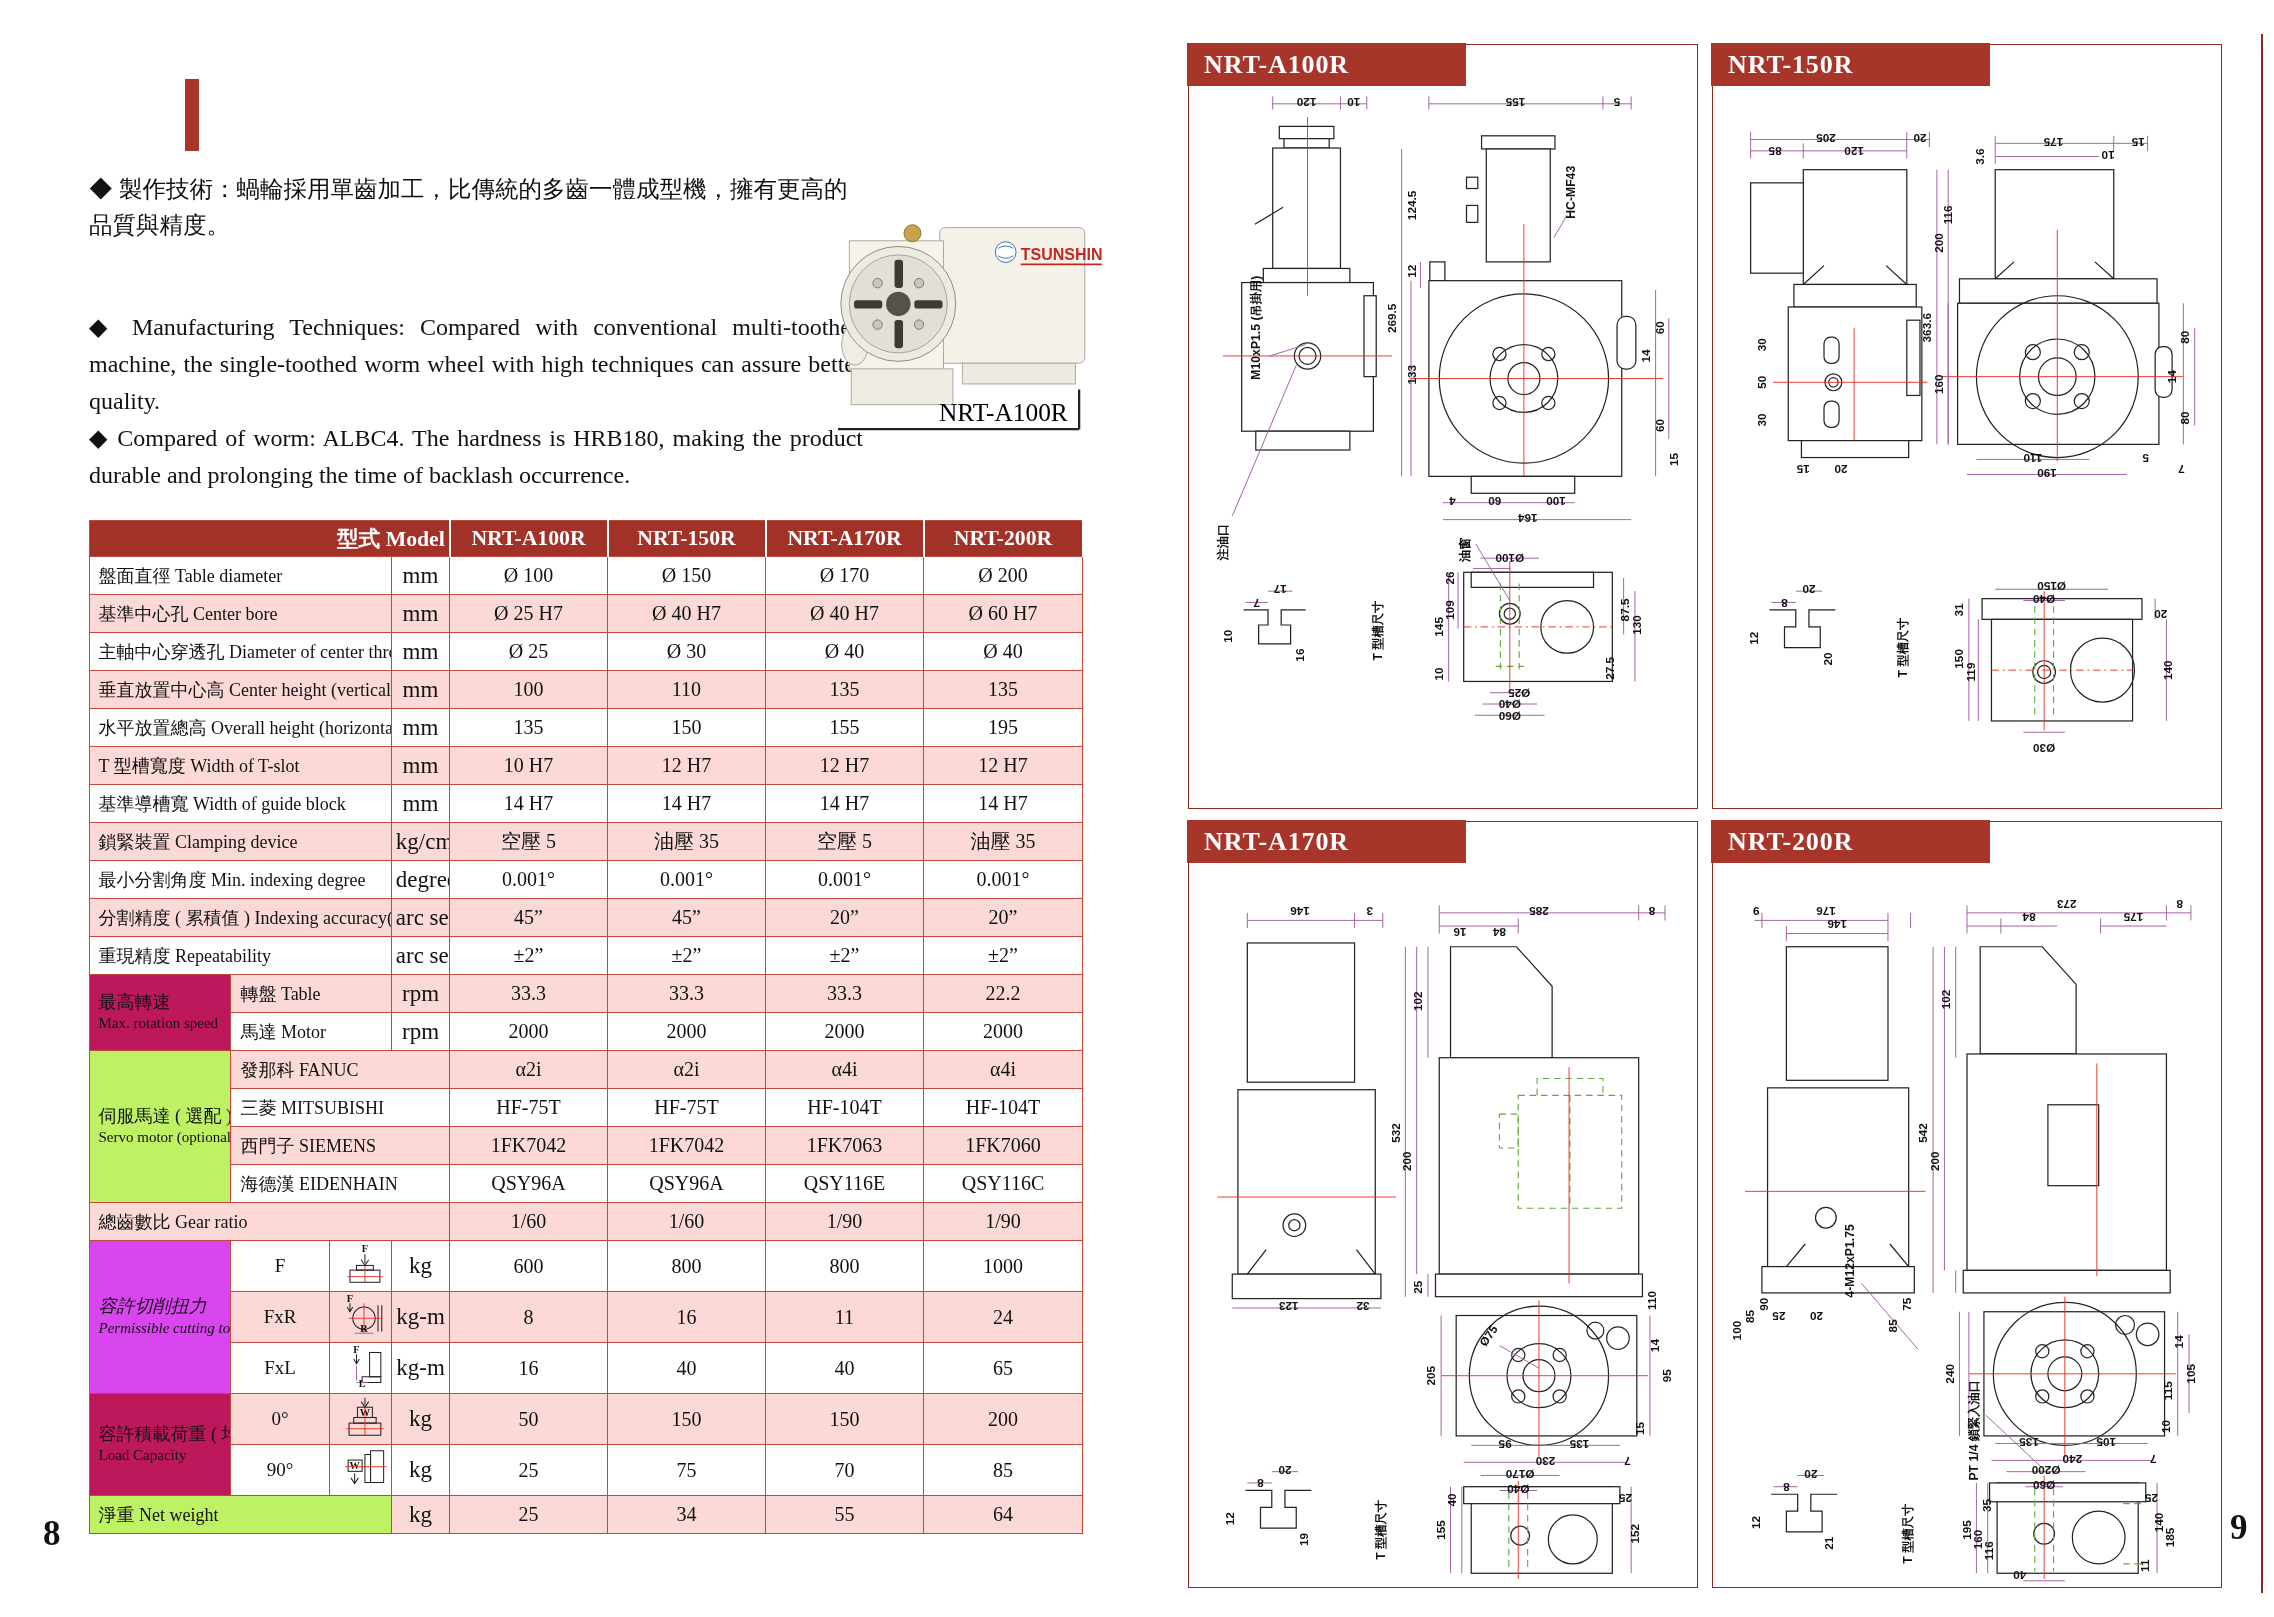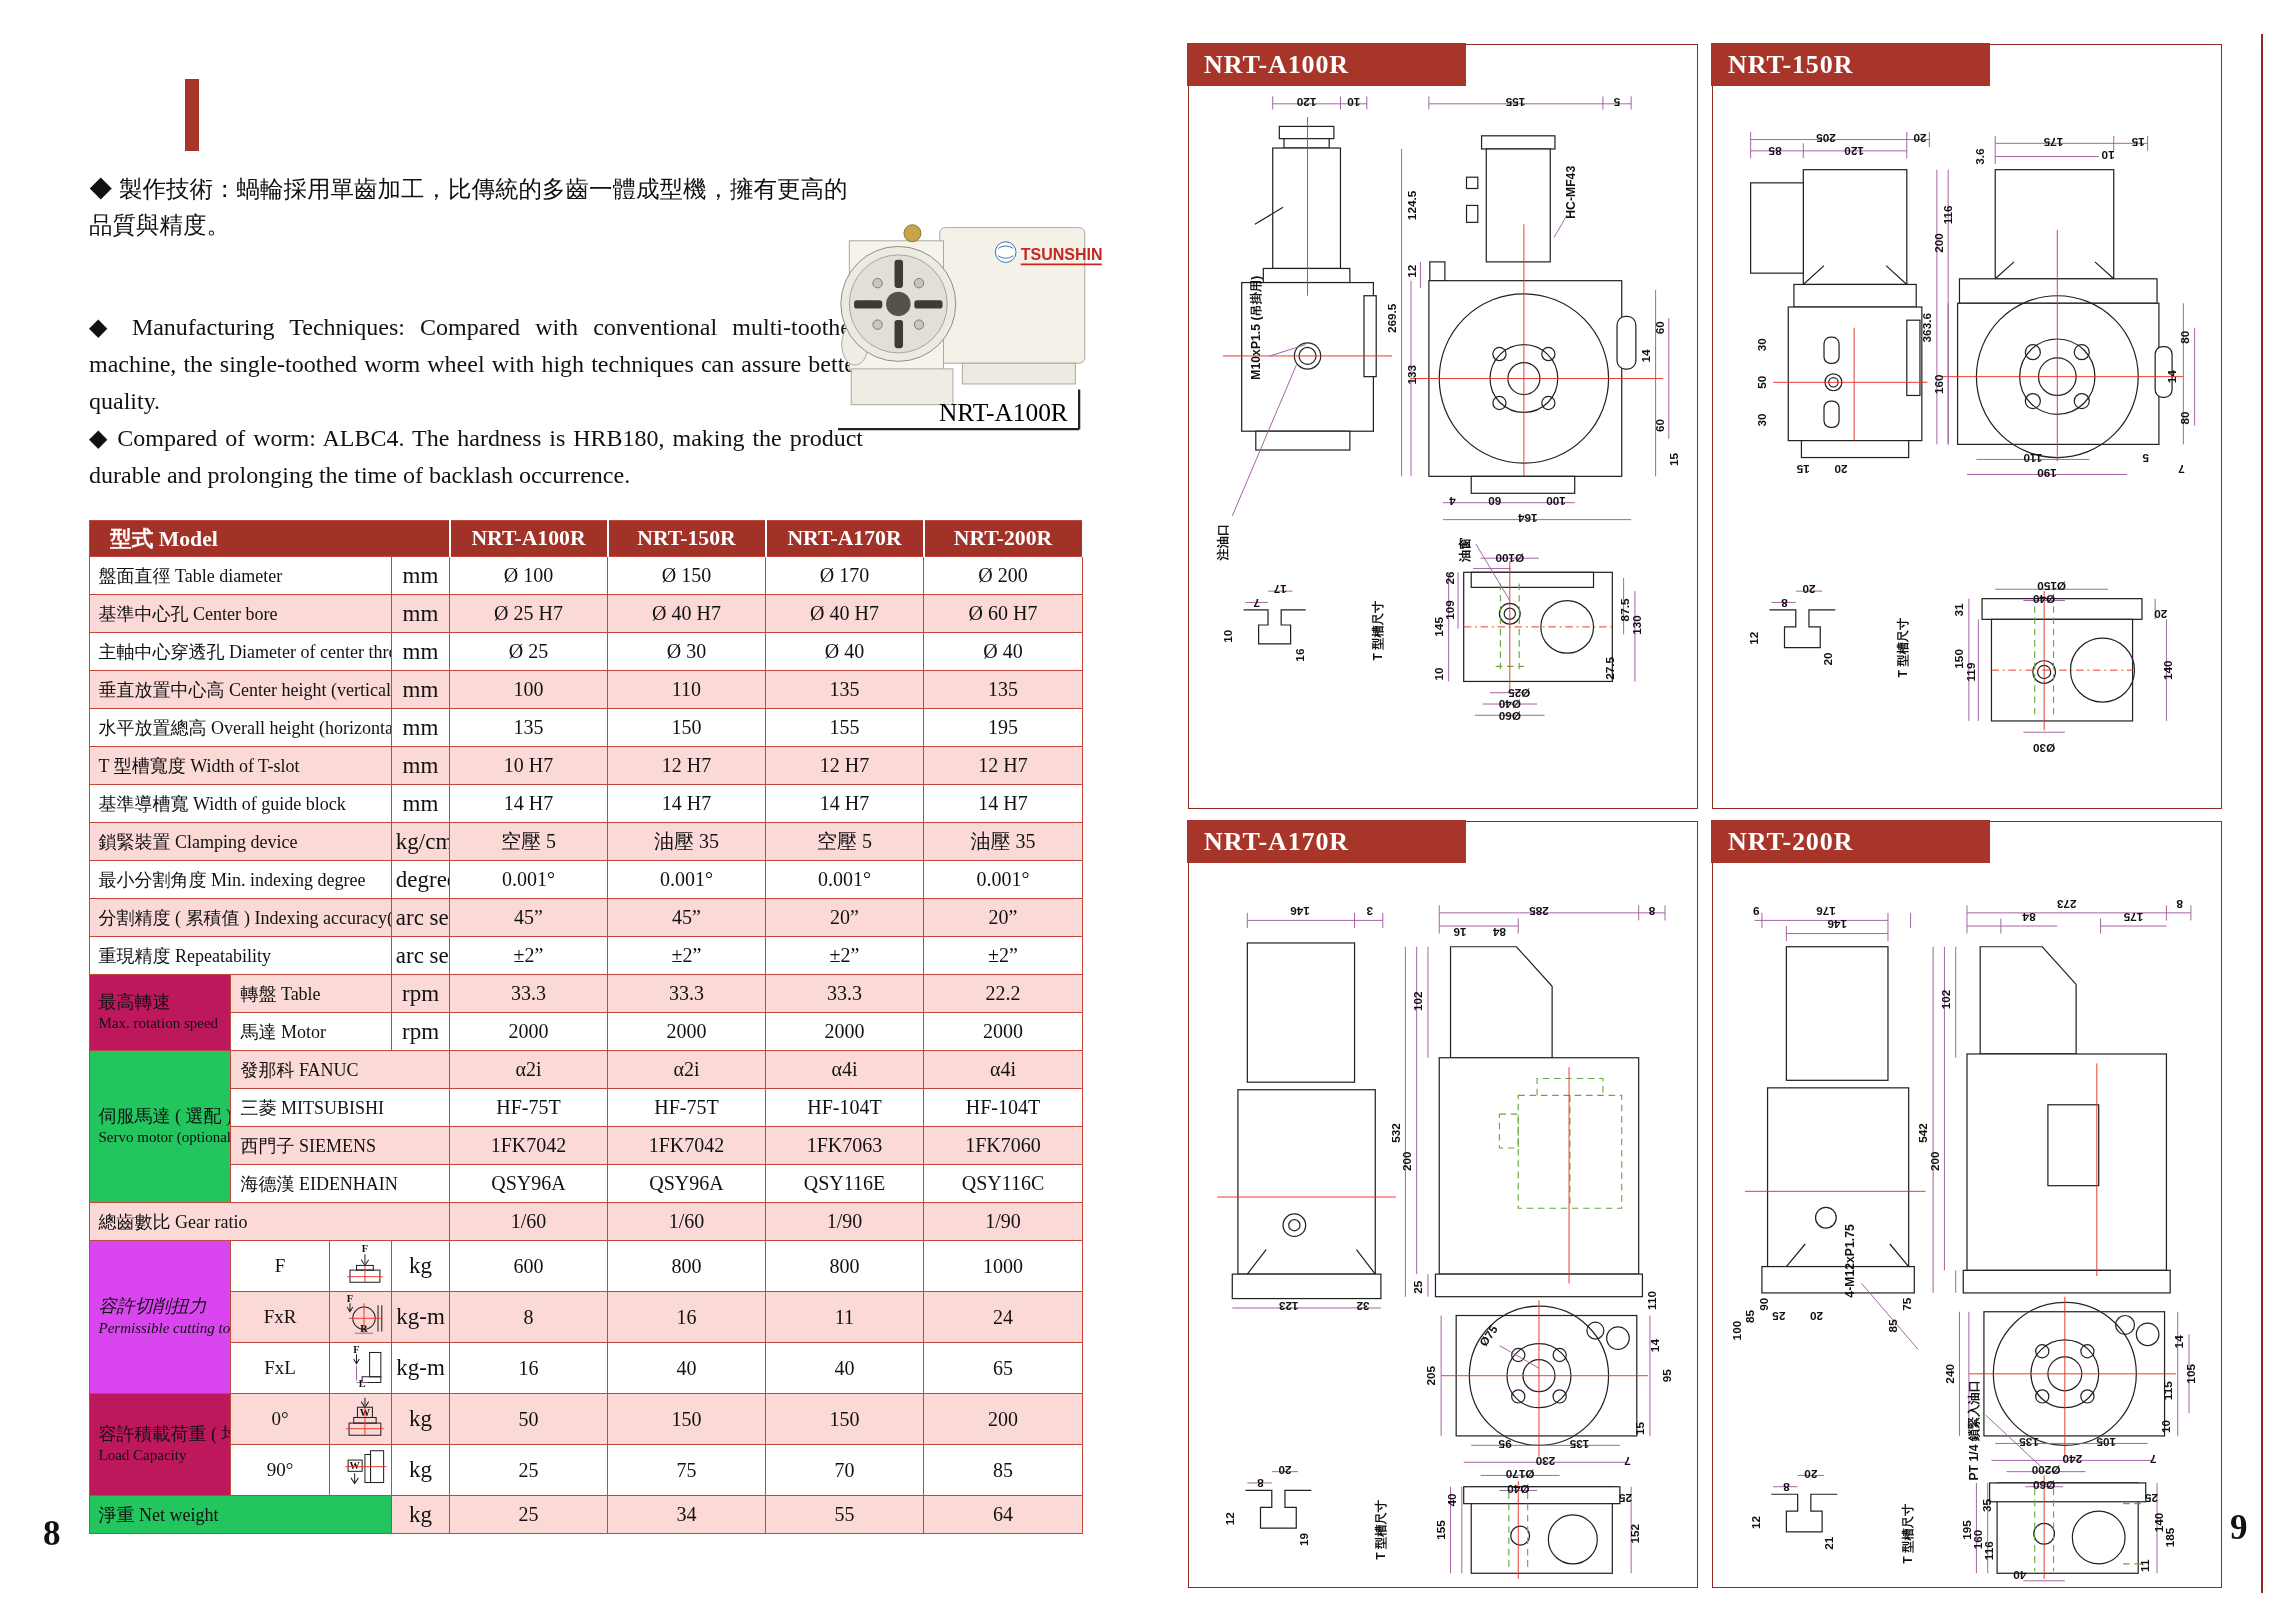--- a/index.html
+++ b/index.html
@@ -18,26 +18,26 @@
   #intro-en{position:absolute;left:89px;top:309px;width:774px;
             font-family:"Liberation Serif",serif;font-size:24px;line-height:37px;text-align:justify;}
   #intro-en p{margin:0;}
   
   #product-photo{position:absolute;left:821px;top:205px;width:294px;height:243px;}
   
   #spec-table{position:absolute;left:89px;top:520px;width:994px;border-collapse:collapse;
               table-layout:fixed;border:1.9px solid #A23227;}
   #spec-table td,#spec-table th{border:0.9px solid #C2473C;padding:0 3.8px;overflow:hidden;white-space:nowrap;}
   #spec-table tr.head th{background:#A23227;color:#fff;font-weight:bold;font-size:21.7px;height:35px;}
-  #spec-table th.h-model{text-align:left;padding-left:20px;font-size:21px;border-right:2.8px solid #fff;}
+  #spec-table th.h-model{text-align:right;padding-left:20px;font-size:21px;border-right:2.8px solid #fff;}
   #spec-table th.h-col{border-left:2.8px solid #fff;border-right:2.8px solid #fff;}
   #spec-table tr.r40{height:38px;} #spec-table tr.r54{height:51px;}
   tr.rw td{background:#ffffff;} tr.rp td{background:#FBD9D7;}
   #spec-table td.bg-pink{background:#be185d;}
-  #spec-table td.bg-lighter{background:#22c55e;margin-top:44px;}
+  #spec-table td.bg-lighter{background:#bef264;margin-top:44px;}
   #spec-table td.bg-white{background:#d946ef;font-style:italic;}
   .c-label{font-size:18px;text-align:left;padding-left:8.5px !important;}
   .c-sub{font-size:18px;text-align:left;padding-left:9.4px !important;}
   .c-sym{font-size:19px;text-align:center;}
   .c-icon{text-align:center;}
   .c-unit{font-size:23px;text-align:center;}
   .c-val{font-size:20px;text-align:center;}
   .c-group{text-align:left;padding-left:8.5px !important;}
   .c-group .g-zh{font-size:18px;line-height:22.6px;}
   .c-group .g-en{font-size:15px;line-height:21px;}

